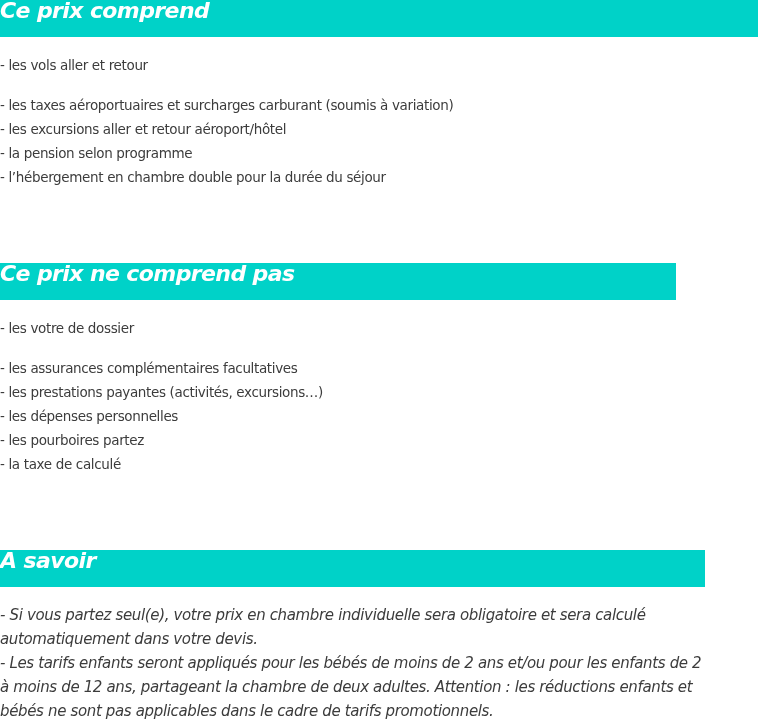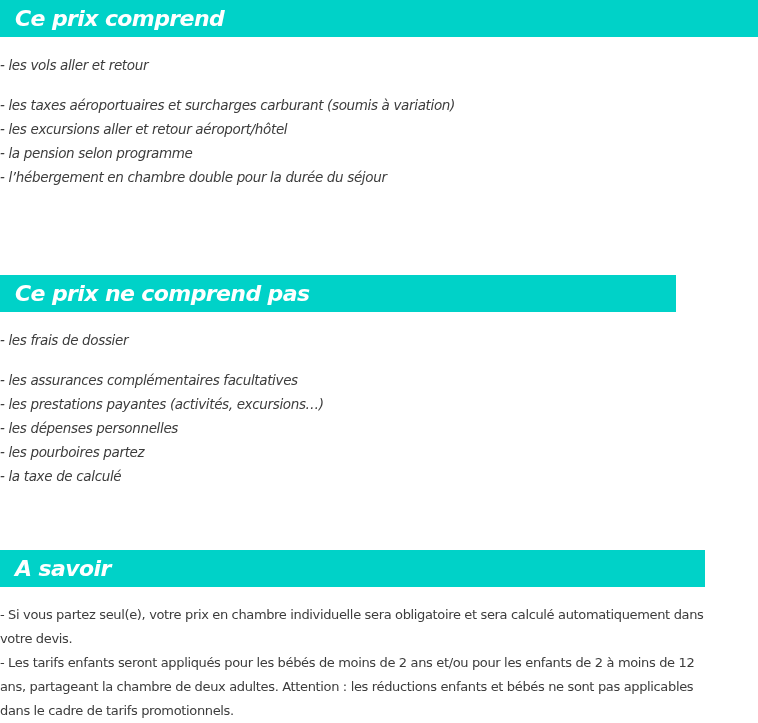--- a/index.html
+++ b/index.html
@@ -11,60 +11,59 @@
       width: 758px;
       height: 723px;
       overflow: hidden;
       font-family: "DejaVu Sans", sans-serif;
       color: #3a3a3a;
     }
     .section-header {
       background: #00d2c8;
       height: 37px;
       box-sizing: border-box;
-      padding-left: 15px;
       display: flex;
-      align-items: center;
+      align-items: flex-start;
     }
     .section-header h2 {
       margin: 0;
       color: #ffffff;
       font-family: "DejaVu Sans", sans-serif;
       font-style: italic;
       font-weight: bold;
       font-size: 22px;
       letter-spacing: -0.6px;
       line-height: 1;
     }
     .list {
       margin: 0;
       padding: 0;
       list-style: none;
-      font-style: italic;
       font-size: 13.5px;
       letter-spacing: -0.35px;
       color: #3c3c3c;
     }
     .list li {
       height: 24px;
       line-height: 24px;
       white-space: nowrap;
     }
     .list li.first {
       margin-bottom: 16px;
     }
     .para {
       margin: 0;
-      font-size: 13px;
+      font-style: italic;
+      font-size: 15px;
       letter-spacing: -0.35px;
       line-height: 24px;
       color: #3c3c3c;
     }
     #sec1 { position: absolute; top: 0; left: 0; width: 758px; }
-    #sec2 { position: absolute; top: 275px; left: 0; width: 676px; }
+    #sec2 { position: absolute; top: 263px; left: 0; width: 676px; }
     #sec3 { position: absolute; top: 550px; left: 0; width: 705px; }
     .body-block { padding-top: 16px; }
   </style>
 </head>
 <body>
 
 <section id="sec1">
   <div class="section-header" style="background: rgb(0, 210, 200);">
     <h2>Ce prix comprend</h2>
   </div>
@@ -78,21 +77,21 @@
     </ul>
   </div>
 </section>
 
 <section id="sec2">
   <div class="section-header" style="background: rgb(0, 210, 200);">
     <h2>Ce prix ne comprend pas</h2>
   </div>
   <div class="body-block">
     <ul class="list">
-      <li class="first">- les frais de dossier</li>
+      <li class="first">- les votre de dossier</li>
       <li>- les assurances complémentaires facultatives</li>
       <li>- les prestations payantes (activités, excursions…)</li>
       <li>- les dépenses personnelles</li>
       <li>- les pourboires partez</li>
       <li>- la taxe de calculé</li>
     </ul>
   </div>
 </section>
 
 <section id="sec3">

